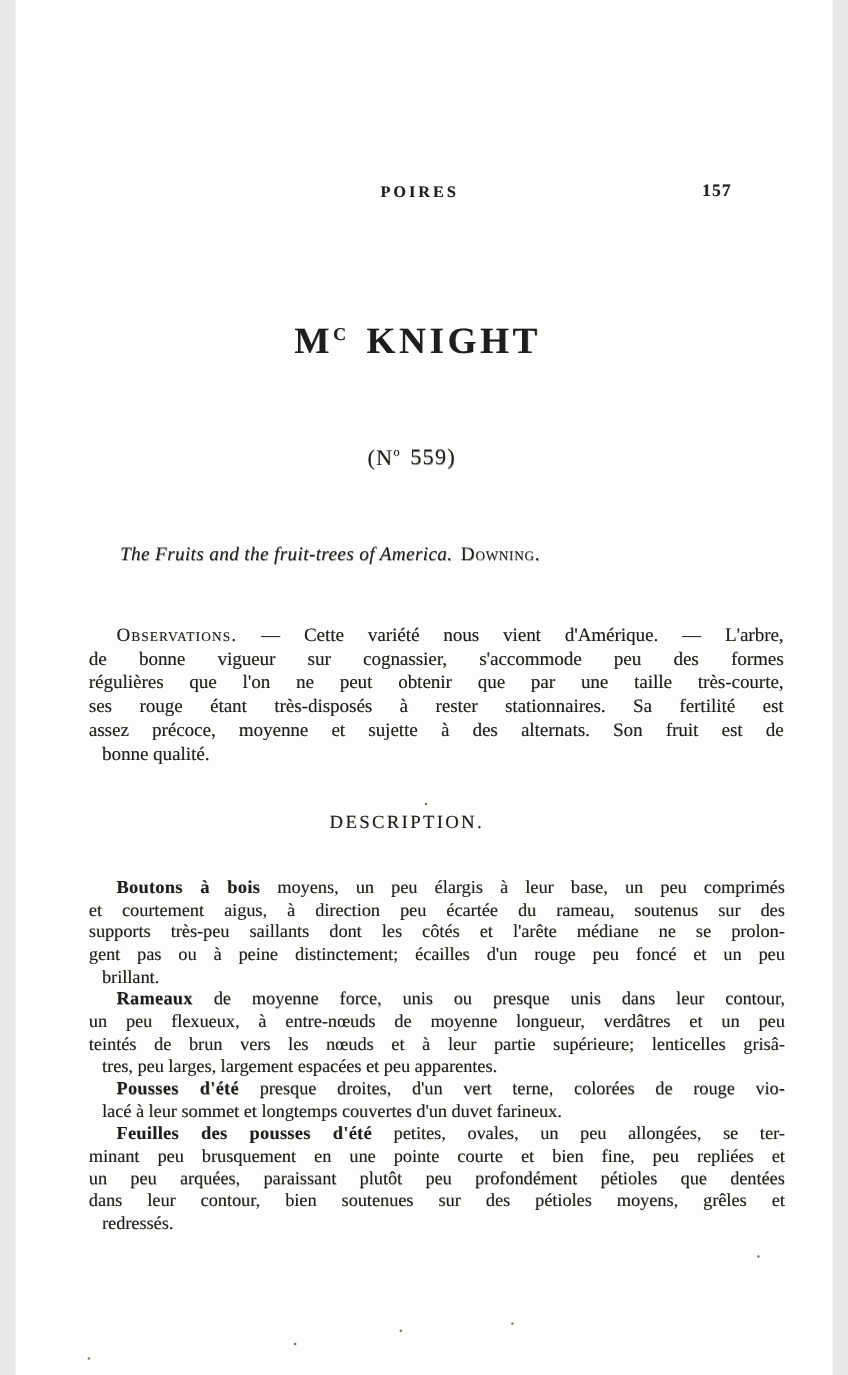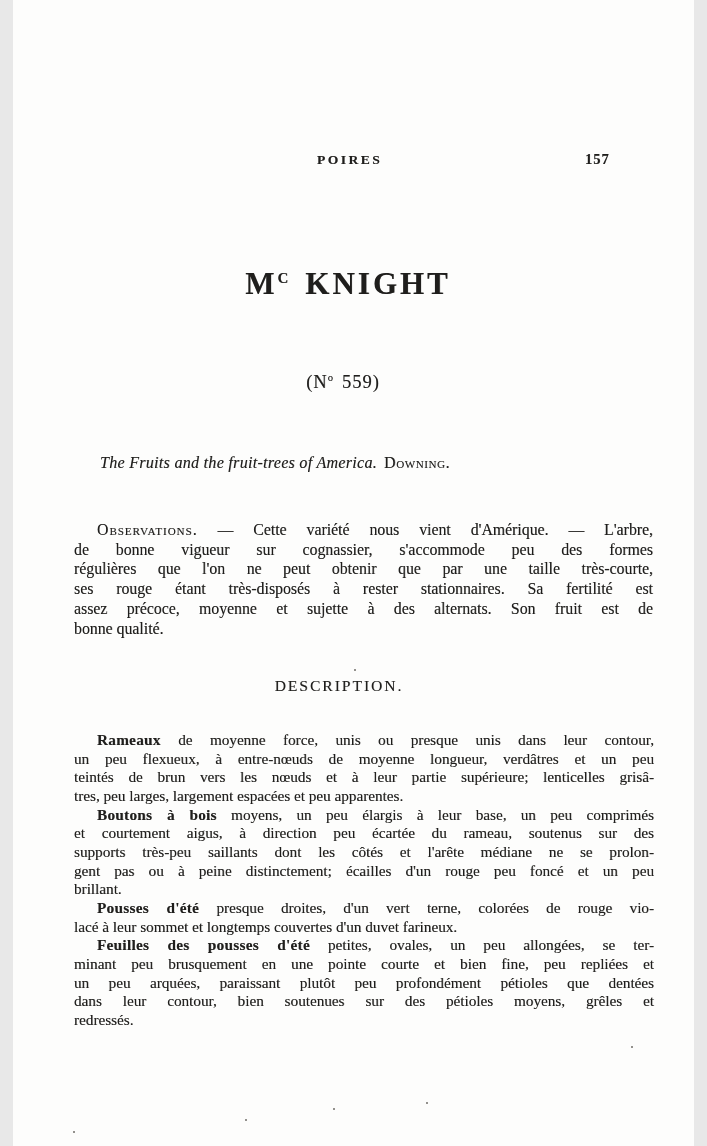--- a/index.html
+++ b/index.html
@@ -73,21 +73,21 @@
 
   
   .desc-body {
     position: absolute; top: 731px; left: 61px; width: 580px;
     font-size: 15.2px; line-height: 18.65px;
   }
   .para .lead { font-weight: 700; letter-spacing: 0.3px; }
 
   
   .tline { text-align: justify; text-align-last: justify; }
-  .tline.endline { text-align-last: left; }
+  .tline.endline { text-align-last: left; margin-left: 11px; }
   .tline.openline { text-indent: 23px; }
 
   
   .speck {
     position: absolute; width: 2px; height: 2px;
     background: #6f6c68; border-radius: 50%;
   }
 </style>
 </head>
 <body>
@@ -112,31 +112,31 @@
       <div class="tline">régulières que l'on ne peut obtenir que par une taille très-courte,</div>
       <div class="tline">ses rouge étant très-disposés à rester stationnaires. Sa fertilité est</div>
       <div class="tline">assez précoce, moyenne et sujette à des alternats. Son fruit est de</div>
       <div class="tline endline">bonne qualité.</div>
     </div>
 
   <div class="desc-heading">DESCRIPTION.</div>
 
   <div class="desc-body">
     <div class="para">
-        <div class="tline openline"><span class="lead">Rameaux</span> de moyenne force, unis ou presque unis dans leur contour,</div>
-        <div class="tline">un peu flexueux, à entre-nœuds de moyenne longueur, verdâtres et un peu</div>
-        <div class="tline">teintés de brun vers les nœuds et à leur partie supérieure; lenticelles grisâ-</div>
-        <div class="tline endline">tres, peu larges, largement espacées et peu apparentes.</div>
-      </div>
-    <div class="para">
         <div class="tline openline"><span class="lead">Boutons à bois</span> moyens, un peu élargis à leur base, un peu comprimés</div>
         <div class="tline">et courtement aigus, à direction peu écartée du rameau, soutenus sur des</div>
         <div class="tline">supports très-peu saillants dont les côtés et l'arête médiane ne se prolon-</div>
         <div class="tline">gent pas ou à peine distinctement; écailles d'un rouge peu foncé et un peu</div>
         <div class="tline endline">brillant.</div>
+      </div>
+    <div class="para">
+        <div class="tline openline"><span class="lead">Rameaux</span> de moyenne force, unis ou presque unis dans leur contour,</div>
+        <div class="tline">un peu flexueux, à entre-nœuds de moyenne longueur, verdâtres et un peu</div>
+        <div class="tline">teintés de brun vers les nœuds et à leur partie supérieure; lenticelles grisâ-</div>
+        <div class="tline endline">tres, peu larges, largement espacées et peu apparentes.</div>
       </div>
     <div class="para">
         <div class="tline openline"><span class="lead">Pousses d'été</span> presque droites, d'un vert terne, colorées de rouge vio-</div>
         <div class="tline endline">lacé à leur sommet et longtemps couvertes d'un duvet farineux.</div>
       </div>
     <div class="para">
         <div class="tline openline"><span class="lead">Feuilles des pousses d'été</span> petites, ovales, un peu allongées, se ter-</div>
         <div class="tline">minant peu brusquement en une pointe courte et bien fine, peu repliées et</div>
         <div class="tline">un peu arquées, paraissant plutôt peu profondément pétioles que dentées</div>
         <div class="tline">dans leur contour, bien soutenues sur des pétioles moyens, grêles et</div>

